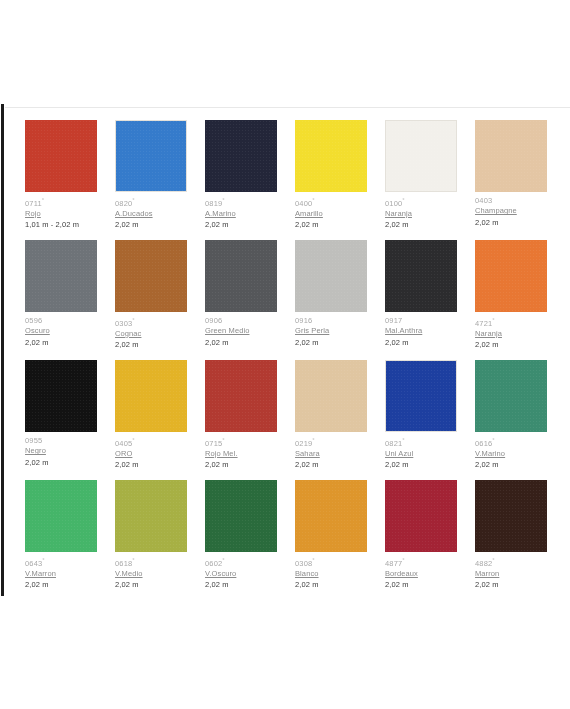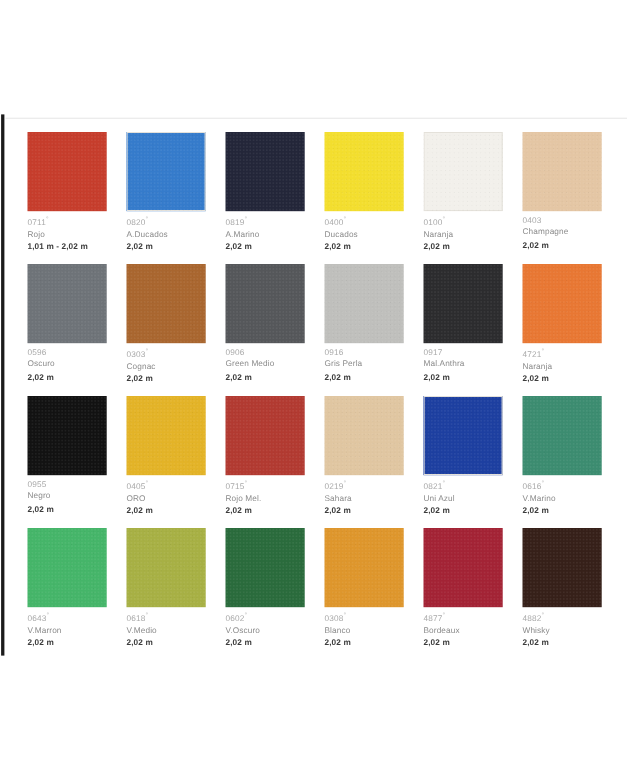--- a/index.html
+++ b/index.html
@@ -101,25 +101,26 @@
     font-size: 6px;
     vertical-align: super;
     color: #b5b5b5;
   }
   .swatch-name {
     font-size: 7.5px;
     color: #8c8c8c;
     margin-top: 2px;
     letter-spacing: 0.1px;
     white-space: nowrap;
+    text-decoration: underline;
   }
   .swatch-width {
     font-size: 7.5px;
     color: #3c3c3c;
-    font-weight: bold;
+    font-weight: normal;
     margin-top: 3px;
     letter-spacing: 0.1px;
     white-space: nowrap;
   }
 </style>
 </head>
 <body>
 
 <div id="page">
 
@@ -148,21 +149,21 @@
         <div class="swatch-meta">
           <div class="swatch-code">0819<span class="mark">°</span></div>
           <div class="swatch-name">A.Marino</div>
           <div class="swatch-width">2,02 m</div>
         </div>
       </div>
       <div class="swatch-card">
         <div class="swatch-chip" style="background-color: rgb(243, 222, 46);"></div>
         <div class="swatch-meta">
           <div class="swatch-code">0400<span class="mark">°</span></div>
-          <div class="swatch-name">Ducados</div>
+          <div class="swatch-name">Amarillo</div>
           <div class="swatch-width">2,02 m</div>
         </div>
       </div>
       <div class="swatch-card">
         <div class="swatch-chip bordered" style="background-color: rgb(242, 240, 235);"></div>
         <div class="swatch-meta">
           <div class="swatch-code">0100<span class="mark">°</span></div>
           <div class="swatch-name">Naranja</div>
           <div class="swatch-width">2,02 m</div>
         </div>
@@ -308,19 +309,19 @@
         <div class="swatch-meta">
           <div class="swatch-code">4877<span class="mark">°</span></div>
           <div class="swatch-name">Bordeaux</div>
           <div class="swatch-width">2,02 m</div>
         </div>
       </div>
       <div class="swatch-card">
         <div class="swatch-chip" style="background-color: rgb(54, 32, 25);"></div>
         <div class="swatch-meta">
           <div class="swatch-code">4882<span class="mark">°</span></div>
-          <div class="swatch-name">Whisky</div>
+          <div class="swatch-name">Marron</div>
           <div class="swatch-width">2,02 m</div>
         </div>
       </div>
     </div>
 
 </div>
 
 </body></html>

